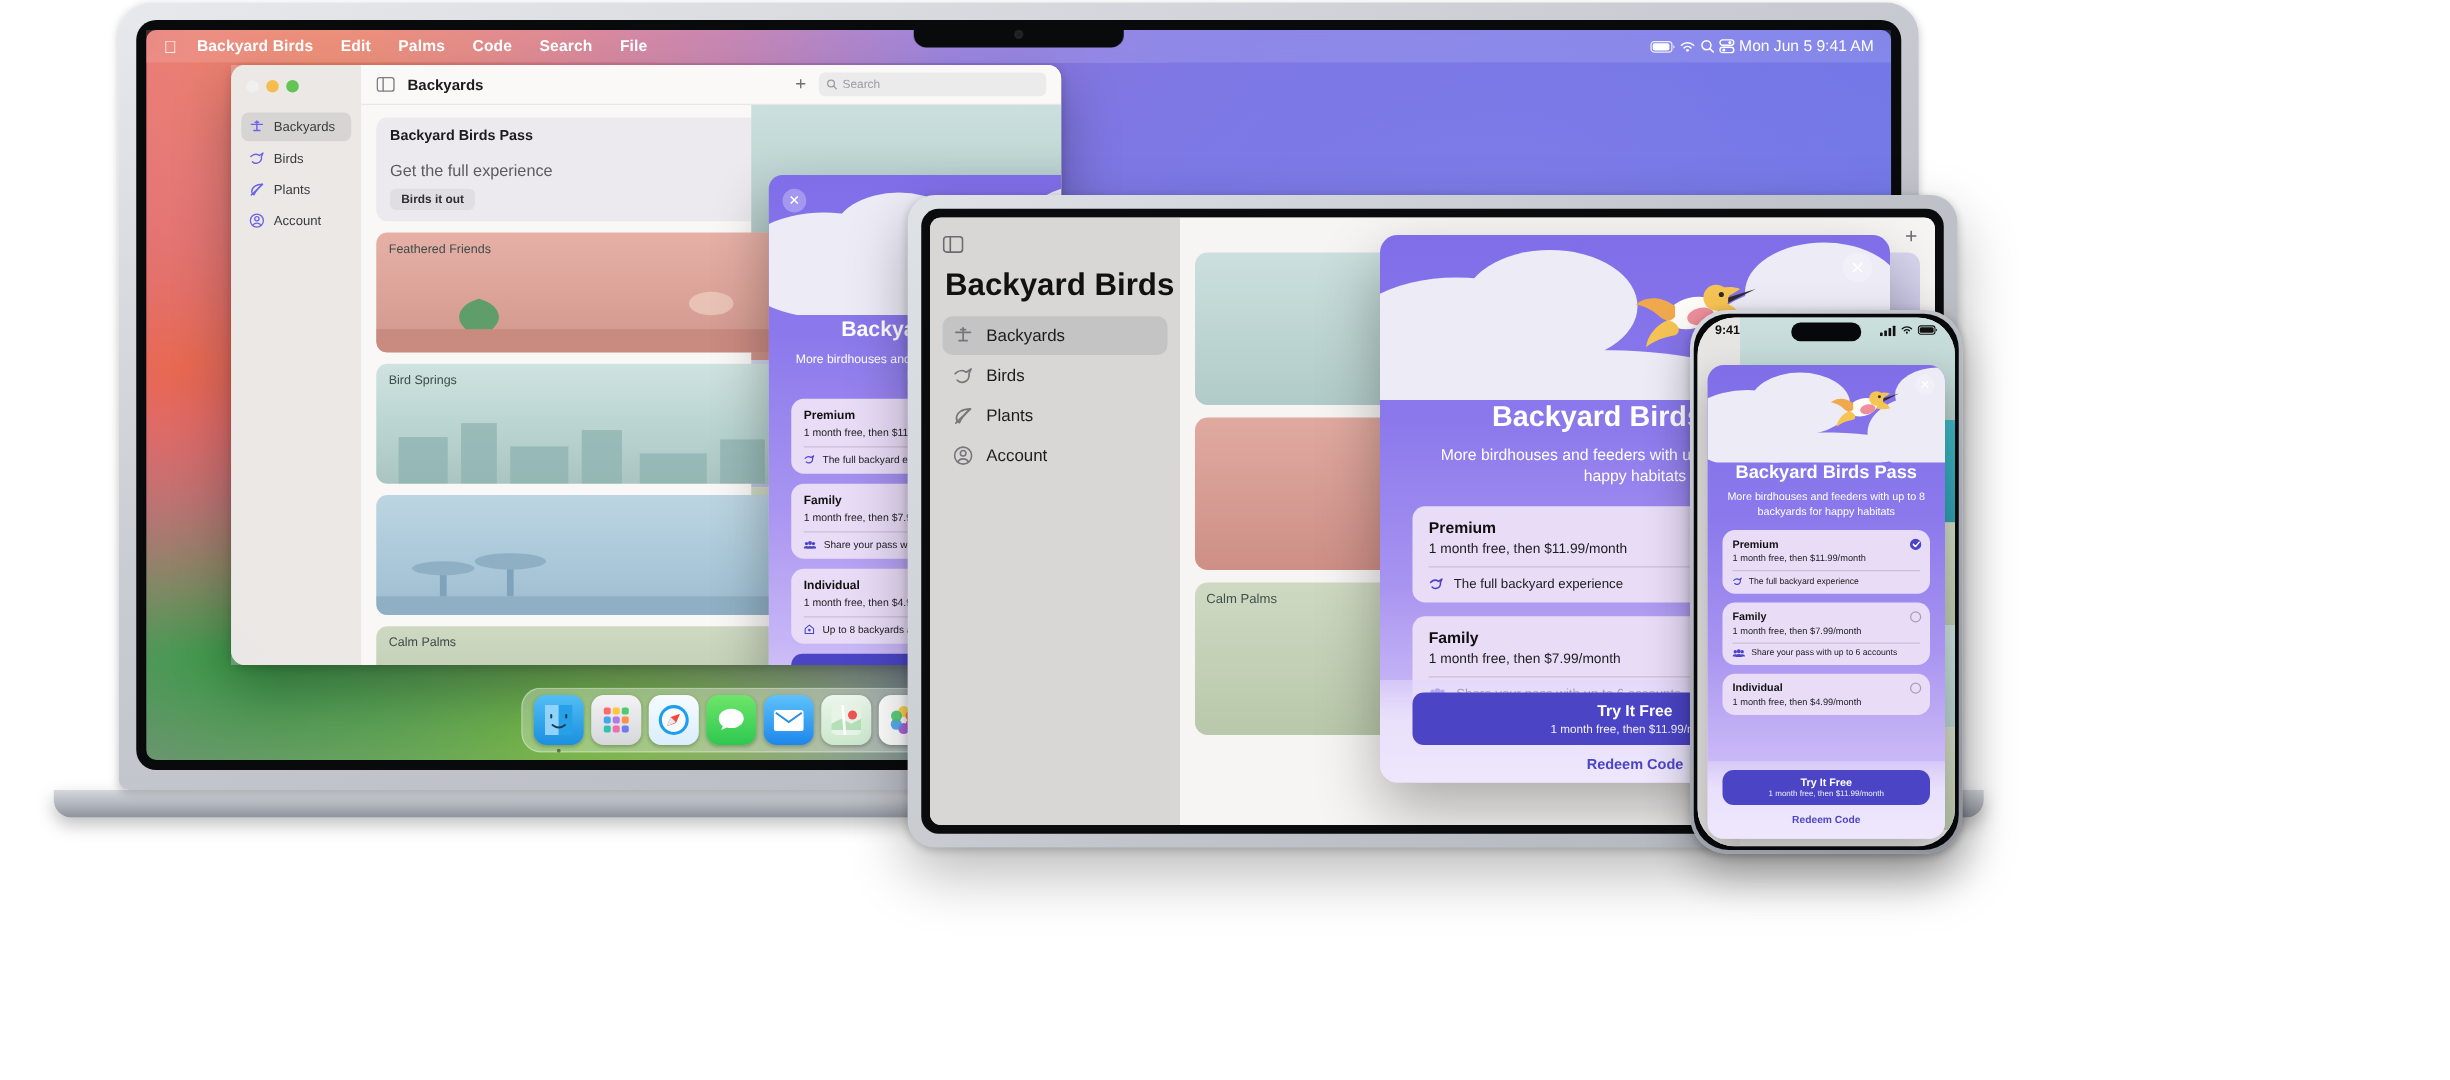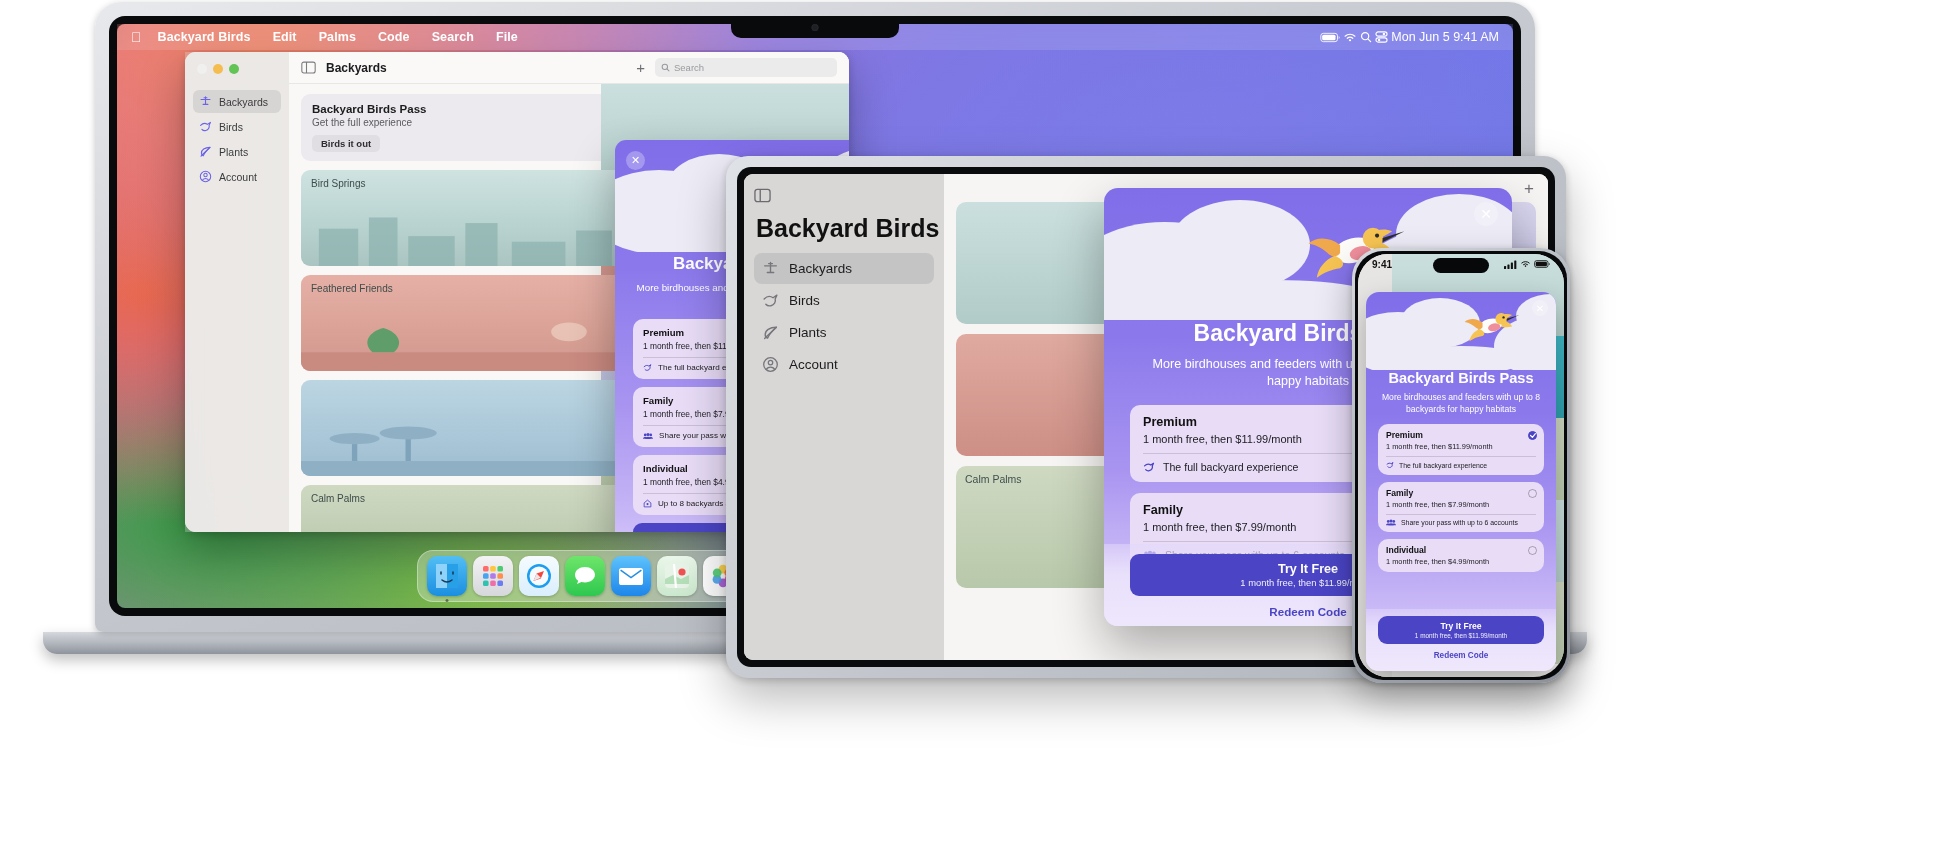--- a/index.html
+++ b/index.html
@@ -88,21 +88,21 @@
   .tb-plus { margin-left:auto; font-size:15px; color:#6e6e73; line-height:1; }
   .tb-search {
     width:182px; height:19px; border-radius:5px; background:rgba(120,120,128,.10);
     display:flex; align-items:center; gap:4px; padding:0 6px; font-size:9.5px; color:#9a9a9f;
   }
   .mac-content { padding:10px 12px; }
   .promo-card {
     background:#eceaee; border-radius:9px; padding:9px 11px; margin-bottom:9px;
   }
   .promo-t { font-size:11.5px; font-weight:700; color:#1c1c1e; }
-  .promo-s { font-size:10px; color:#5b5b60; margin-top:2px; }
+  .promo-s { font-size:13px; color:#5b5b60; margin-top:14px; }
   .promo-b {
     display:inline-block; margin-top:7px; font-size:9.5px; color:#2e2e32; font-weight:600;
     background:#e0dee2; border-radius:5px; padding:3px 9px;
   }
   .yard {
     height:96px; border-radius:9px; margin-bottom:9px; position:relative; overflow:hidden;
   }
   .yard-l { position:absolute; left:10px; top:8px; font-size:10px; color:#3e4c4a; font-weight:500; z-index:3;}
   .y1 { background:linear-gradient(180deg,#cfe3e1 0%, #b7d2cf 60%, #a9c4c1 100%); }
   .y2 { background:linear-gradient(180deg,#e6b0a6 0%, #dba398 55%, #cf978d 100%); }
@@ -415,46 +415,46 @@
                 <div class="rc-tile rc3"></div>
                 <div class="rc-tile rc4"></div>
               </div>
 
               <div class="mac-content">
                 <div class="promo-card">
                   <div class="promo-t">Backyard Birds Pass</div>
                   <div class="promo-s">Get the full experience</div>
                   <div class="promo-b">Birds it out</div>
                 </div>
+                <div class="yard y2">
+                  <span class="yard-l">Feathered Friends</span>
+                  <svg class="sky-city" viewBox="0 0 300 60" preserveAspectRatio="none">
+                      <rect x="0" y="40" width="300" height="20" fill="#c98a80"></rect>
+                      <g fill="#5f9e6a">
+                        <path d="M40 40c-6-10-2-22 6-26 8 4 12 16 6 26z"></path>
+                        <path d="M230 40c-7-12-2-24 7-28 9 4 13 18 7 28z"></path>
+                      </g>
+                      <circle cx="150" cy="18" r="10" fill="#f2d9c9" opacity=".6"></circle>
+                    </svg>
+                </div>
                 <div class="yard y1">
                   <span class="yard-l">Bird Springs</span>
                   <svg class="sky-city" viewBox="0 0 300 60" preserveAspectRatio="none">
                       <g fill="#8fb3b0" opacity=".75">
                         <rect x="10" y="20" width="22" height="40"></rect>
                         <rect x="38" y="8" width="16" height="52"></rect>
                         <rect x="60" y="28" width="26" height="32"></rect>
                         <rect x="92" y="14" width="18" height="46"></rect>
                         <rect x="118" y="34" width="30" height="26"></rect>
                         <rect x="154" y="22" width="20" height="38"></rect>
                         <rect x="180" y="6" width="14" height="54"></rect>
                         <rect x="202" y="30" width="28" height="30"></rect>
                         <rect x="238" y="18" width="22" height="42"></rect>
                         <rect x="266" y="30" width="26" height="30"></rect>
                       </g>
-                    </svg>
-                </div>
-                <div class="yard y2">
-                  <span class="yard-l">Feathered Friends</span>
-                  <svg class="sky-city" viewBox="0 0 300 60" preserveAspectRatio="none">
-                      <rect x="0" y="40" width="300" height="20" fill="#c98a80"></rect>
-                      <g fill="#5f9e6a">
-                        <path d="M40 40c-6-10-2-22 6-26 8 4 12 16 6 26z"></path>
-                        <path d="M230 40c-7-12-2-24 7-28 9 4 13 18 7 28z"></path>
-                      </g>
-                      <circle cx="150" cy="18" r="10" fill="#f2d9c9" opacity=".6"></circle>
                     </svg>
                 </div>
                 <div class="yard y3">
                   <span class="yard-l"></span>
                   <svg class="sky-city" viewBox="0 0 300 60" preserveAspectRatio="none">
                       <rect x="0" y="44" width="300" height="16" fill="#8fb0c4"></rect>
                       <g stroke="#7fa3ba" stroke-width="3" fill="none">
                         <path d="M30 44V22M60 44V16M220 44V20"></path>
                       </g>
                       <g fill="#8fb0c4">

